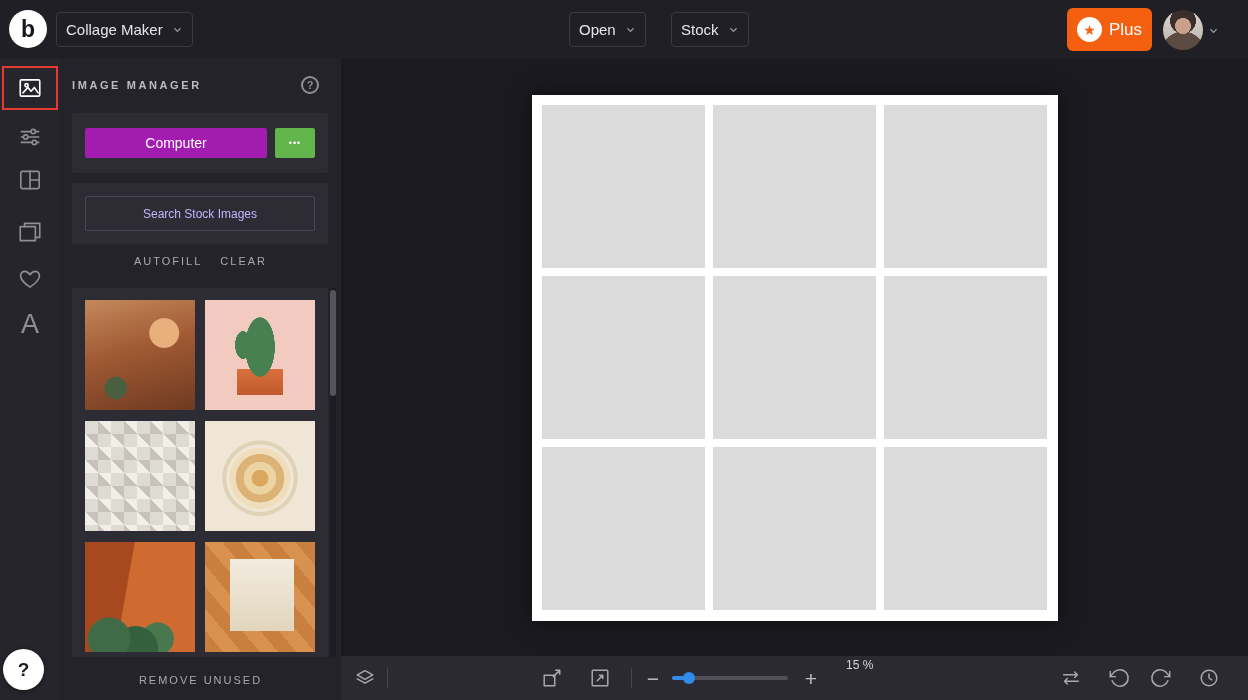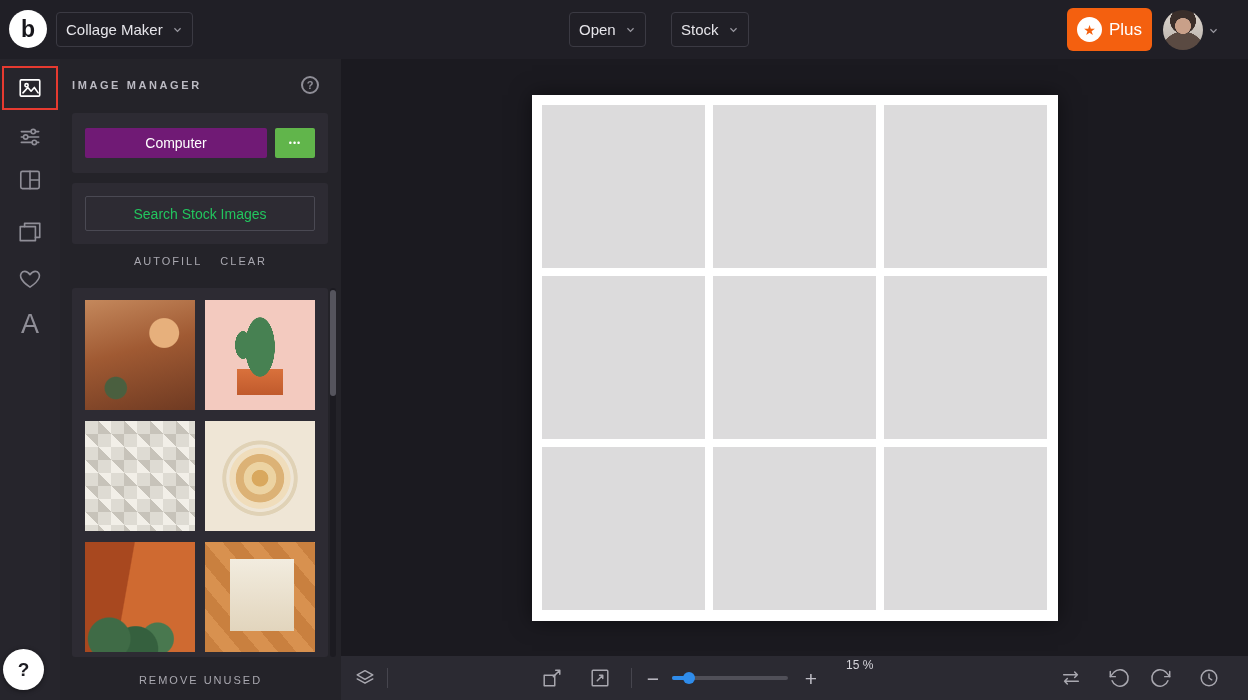--- a/index.html
+++ b/index.html
@@ -42,27 +42,27 @@
 
   
   .panel{position:absolute;left:60px;top:59px;width:281px;bottom:0;background:#242329;z-index:4}
   .panel-header{position:absolute;left:12px;top:20px;color:#bcbbc3;font-size:11px;
     letter-spacing:2.6px;font-weight:bold}
   .panel-help{position:absolute;right:22px;top:17px;width:18px;height:18px;border:2px solid #8f8e97;
     border-radius:50%;color:#8f8e97;font-size:11px;display:flex;align-items:center;
     justify-content:center;font-weight:bold;cursor:pointer}
   .card{position:absolute;left:12px;width:256px;background:#2d2b33;border-radius:3px}
   .card1{top:54px;height:60px;display:flex;align-items:center;padding:0 13px;gap:8px}
-  .computer-btn{flex:1;height:30px;background:#701a75;border:none;border-radius:2px;color:#fff;
+  .computer-btn{flex:1;height:30px;background:#a21caf;border:none;border-radius:2px;color:#fff;
     font-size:14px;cursor:pointer;font-family:inherit}
   .more-btn{width:40px;height:30px;background:#61b54b;border:none;border-radius:2px;color:#fff;
     font-size:9px;letter-spacing:1px;cursor:pointer}
   .card2{top:124px;height:61px;display:flex;align-items:center;padding:0 13px}
   .search-btn{width:100%;height:35px;background:transparent;border:1px solid #4a4953;border-radius:2px;
-    color:#22c55e;font-size:14px;cursor:pointer;font-family:inherit}
+    color:#c4b5fd;font-size:12px;cursor:pointer;font-family:inherit}
   .autofill-row{position:absolute;top:196px;left:0;width:100%;display:flex;justify-content:center;gap:18px}
   .textlink{color:#a9a8b0;font-size:11px;letter-spacing:2px;font-weight:normal;cursor:pointer}
   .thumbs-card{top:229px;height:369px;padding:12px 0 0 13px}
   .thumbs-grid{display:grid;grid-template-columns:110px 110px;gap:11px 10px}
   .thumb{width:110px;height:110px;cursor:pointer;background-repeat:no-repeat}
   .scrollbar{position:absolute;left:270px;top:229px;width:6px;height:369px;background:#1c1b21;
     border-radius:3px}
   .scroll-thumb{position:absolute;left:0;top:2px;width:6px;height:106px;background:#55545d;
     border-radius:3px;cursor:pointer}
   .remove-unused{position:absolute;bottom:12px;width:100%;text-align:center}

